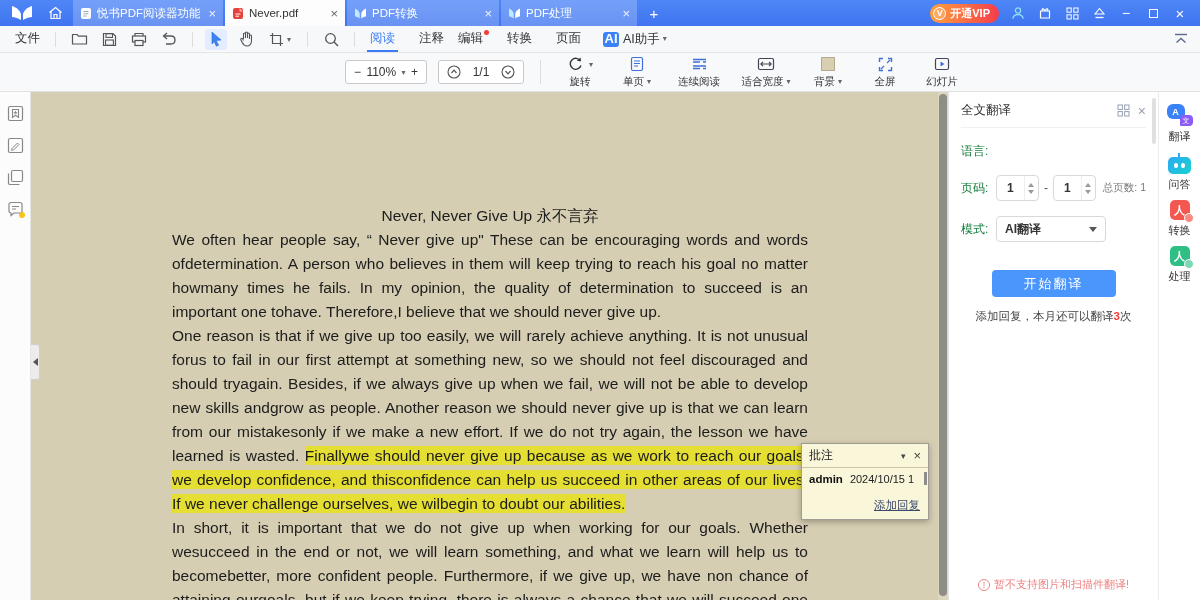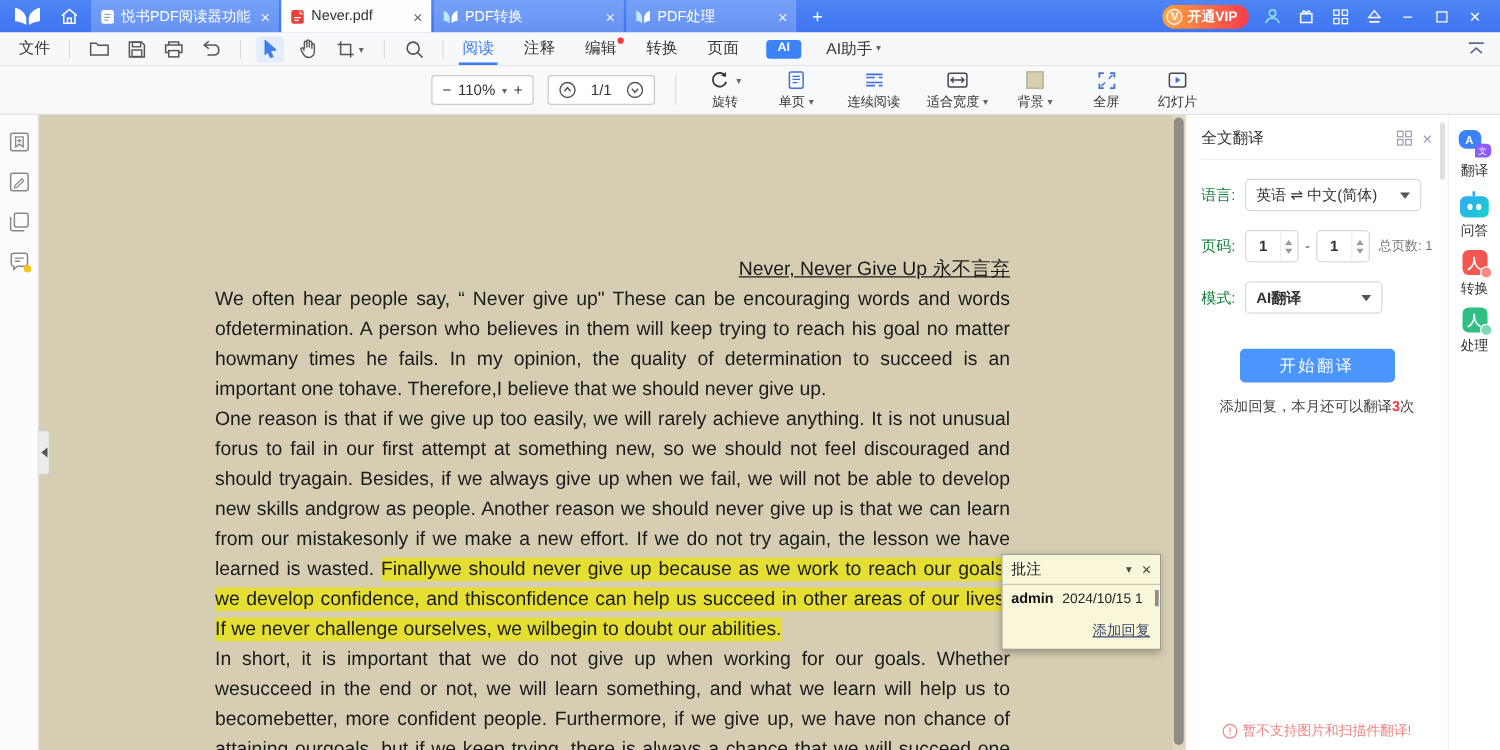--- a/index.html
+++ b/index.html
@@ -31,22 +31,22 @@
   
   .menubar{position:absolute;top:26px;left:0;width:1200px;height:27px;background:#f7f8fa;
     border-bottom:1px solid #e6e6e6;display:flex;align-items:center;padding:0 12px;gap:8px;
     font-size:12.5px;color:#333;}
   .mdiv{width:1px;height:15px;background:#dcdcdc;margin:0 4px;}
   .micon{width:22px;height:21px;display:flex;align-items:center;justify-content:center;border-radius:3px;}
   .micon.sel{background:#e3edff;}
   .mtab{padding:0 3px;height:26px;line-height:24px;position:relative;}
   .mtab.on{color:#3b7cf6;border-bottom:2px solid #3b7cf6;}
   .reddot{position:absolute;top:4px;right:-3px;width:5px;height:5px;border-radius:50%;background:#f43b3b;}
-  .aibadge{width:28px;height:15px;border-radius:3px;background:#3b82f6;color:#fff;font-size:10px;
-    font-weight:bold;display:flex;align-items:center;justify-content:center;margin-right:20px;}
+  .aibadge{width:16px;height:15px;border-radius:3px;background:#3b82f6;color:#fff;font-size:13px;
+    font-weight:bold;display:flex;align-items:center;justify-content:center;margin-right:4px;}
   .aiwrap{display:flex;align-items:center;}
   .caret-s{font-size:8px;color:#666;margin-left:3px;}
   .fold-top{margin-left:auto;display:flex;align-items:center;}
 
   
   .viewbar{position:absolute;top:53px;left:0;width:1200px;height:39px;background:#f8f9fb;
     border-bottom:1px solid #e2e2e2;display:flex;align-items:center;padding-left:345px;gap:11px;}
   .zbox{display:flex;align-items:center;justify-content:space-between;border:1px solid #c9c9c9;
     border-radius:3px;background:#fff;height:24px;padding:0 8px;font-size:12px;color:#333;}
   .zbox.zoom{width:82px;}
@@ -66,21 +66,21 @@
   .ydot{position:absolute;right:-1px;bottom:0;width:6px;height:6px;border-radius:50%;background:#f5c518;}
 
   .doc-area{flex:1;position:relative;background:#d6ceb2;overflow:hidden;}
   .doc-collapse{position:absolute;left:0;top:252px;width:9px;height:36px;background:#ececec;
     border:1px solid #cfcfcf;border-left:none;border-radius:0 3px 3px 0;display:flex;
     align-items:center;justify-content:center;z-index:4;}
   .tri-left{width:0;height:0;border-top:4px solid transparent;border-bottom:4px solid transparent;border-right:5px solid #555;}
   .doc-text{position:absolute;left:141px;top:112px;width:636px;font-size:15.5px;
     line-height:24px;color:#1c1c1c;text-align:justify;}
   .doc-text p{margin:0;}
-  .doc-title{text-align:right;text-decoration:underline;}
+  .doc-title{text-align:center;}
   mark{background:#e5de33;color:inherit;padding:1px 0;}
   .doc-scroll{position:absolute;right:0;top:0;width:10px;height:100%;background:#ddd7bf;}
   .doc-thumb{position:absolute;left:1px;top:2px;width:8px;height:calc(100% - 6px);background:#8f8e86;border-radius:4px;}
 
   
   .popup{position:absolute;left:770px;top:351px;width:128px;background:#faf6da;
     border:1px solid #9d9d95;box-shadow:0 2px 6px rgba(0,0,0,.28);z-index:6;}
   .popup-h{display:flex;align-items:center;padding:3px 7px;border-bottom:1px solid #c8c5ab;}
   .popup-title{flex:1;font-size:12px;color:#222;}
   .popup-caret{font-size:9px;color:#444;margin-right:8px;}
@@ -299,21 +299,21 @@
   <span class="mdiv"></span>
   <span class="micon">
     <svg width="15" height="15" viewBox="0 0 15 15">
         <circle cx="6.5" cy="6.5" r="4.8" stroke="#555" stroke-width="1.3" fill="none"></circle>
         <path d="M10 10 L14 14" stroke="#555" stroke-width="1.4"></path>
       </svg>
   </span>
   <span class="mdiv"></span>
   <span class="mtab on">阅读</span>
   <span class="mtab" style="margin-left:10px;">注释</span>
-  <span class="mtab" style="margin-left:10px;">
+  <span class="mtab" style="">
     <span>编辑</span>
     <span class="reddot"></span>
   </span>
   <span class="mtab" style="margin-left:10px;">转换</span>
   <span class="mtab" style="margin-left:10px;">页面</span>
   <span class="aiwrap mtab" style="margin-left:8px;">
     <span class="aibadge">AI</span>
     <span>AI助手</span>
     <span class="caret-s">▾</span>
   </span>
@@ -502,24 +502,20 @@
               <rect x="1" y="7.6" width="4.4" height="4.4" stroke="#98a0b0" fill="none"></rect>
               <rect x="7.6" y="7.6" width="4.4" height="4.4" stroke="#98a0b0" fill="none"></rect>
             </svg>
         </span>
         <span class="ph-close">×</span>
       </span>
     </div>
 
     <div class="prow">
       <span class="plabel">语言:</span>
-      <span class="psel sel-lang">
-        <span>英语 ⇌ 中文(简体)</span>
-        <span class="sel-caret"></span>
-      </span>
     </div>
 
     <div class="prow">
       <span class="plabel">页码:</span>
       <span class="spinner">
         <span class="spin-val">1</span>
         <span class="spin-ar">
             <span class="tri-up"></span>
             <span class="tri-dn"></span>
           </span>

